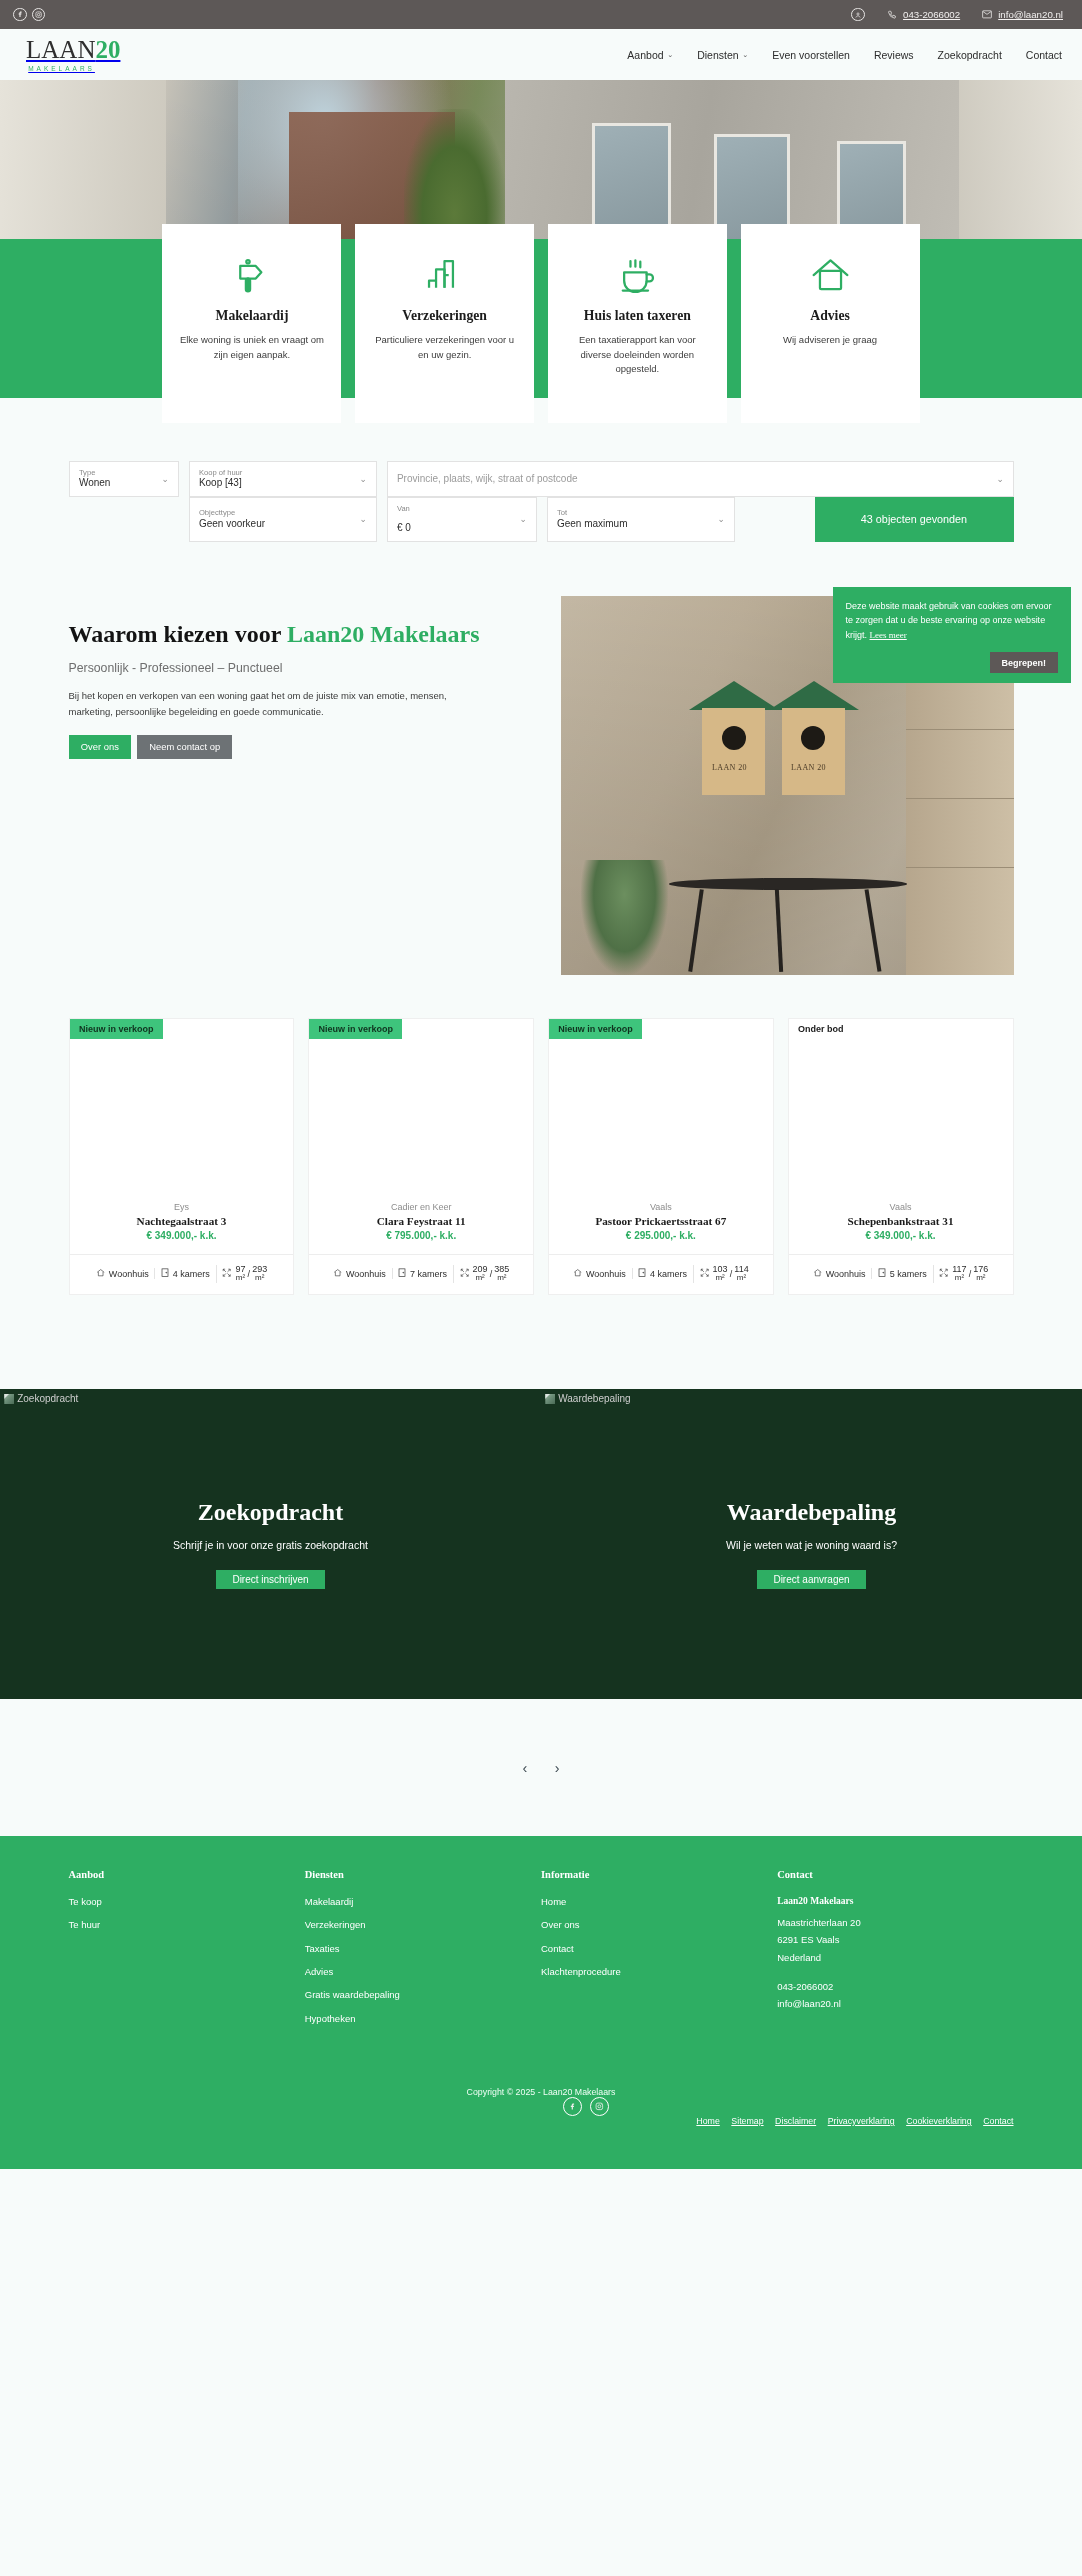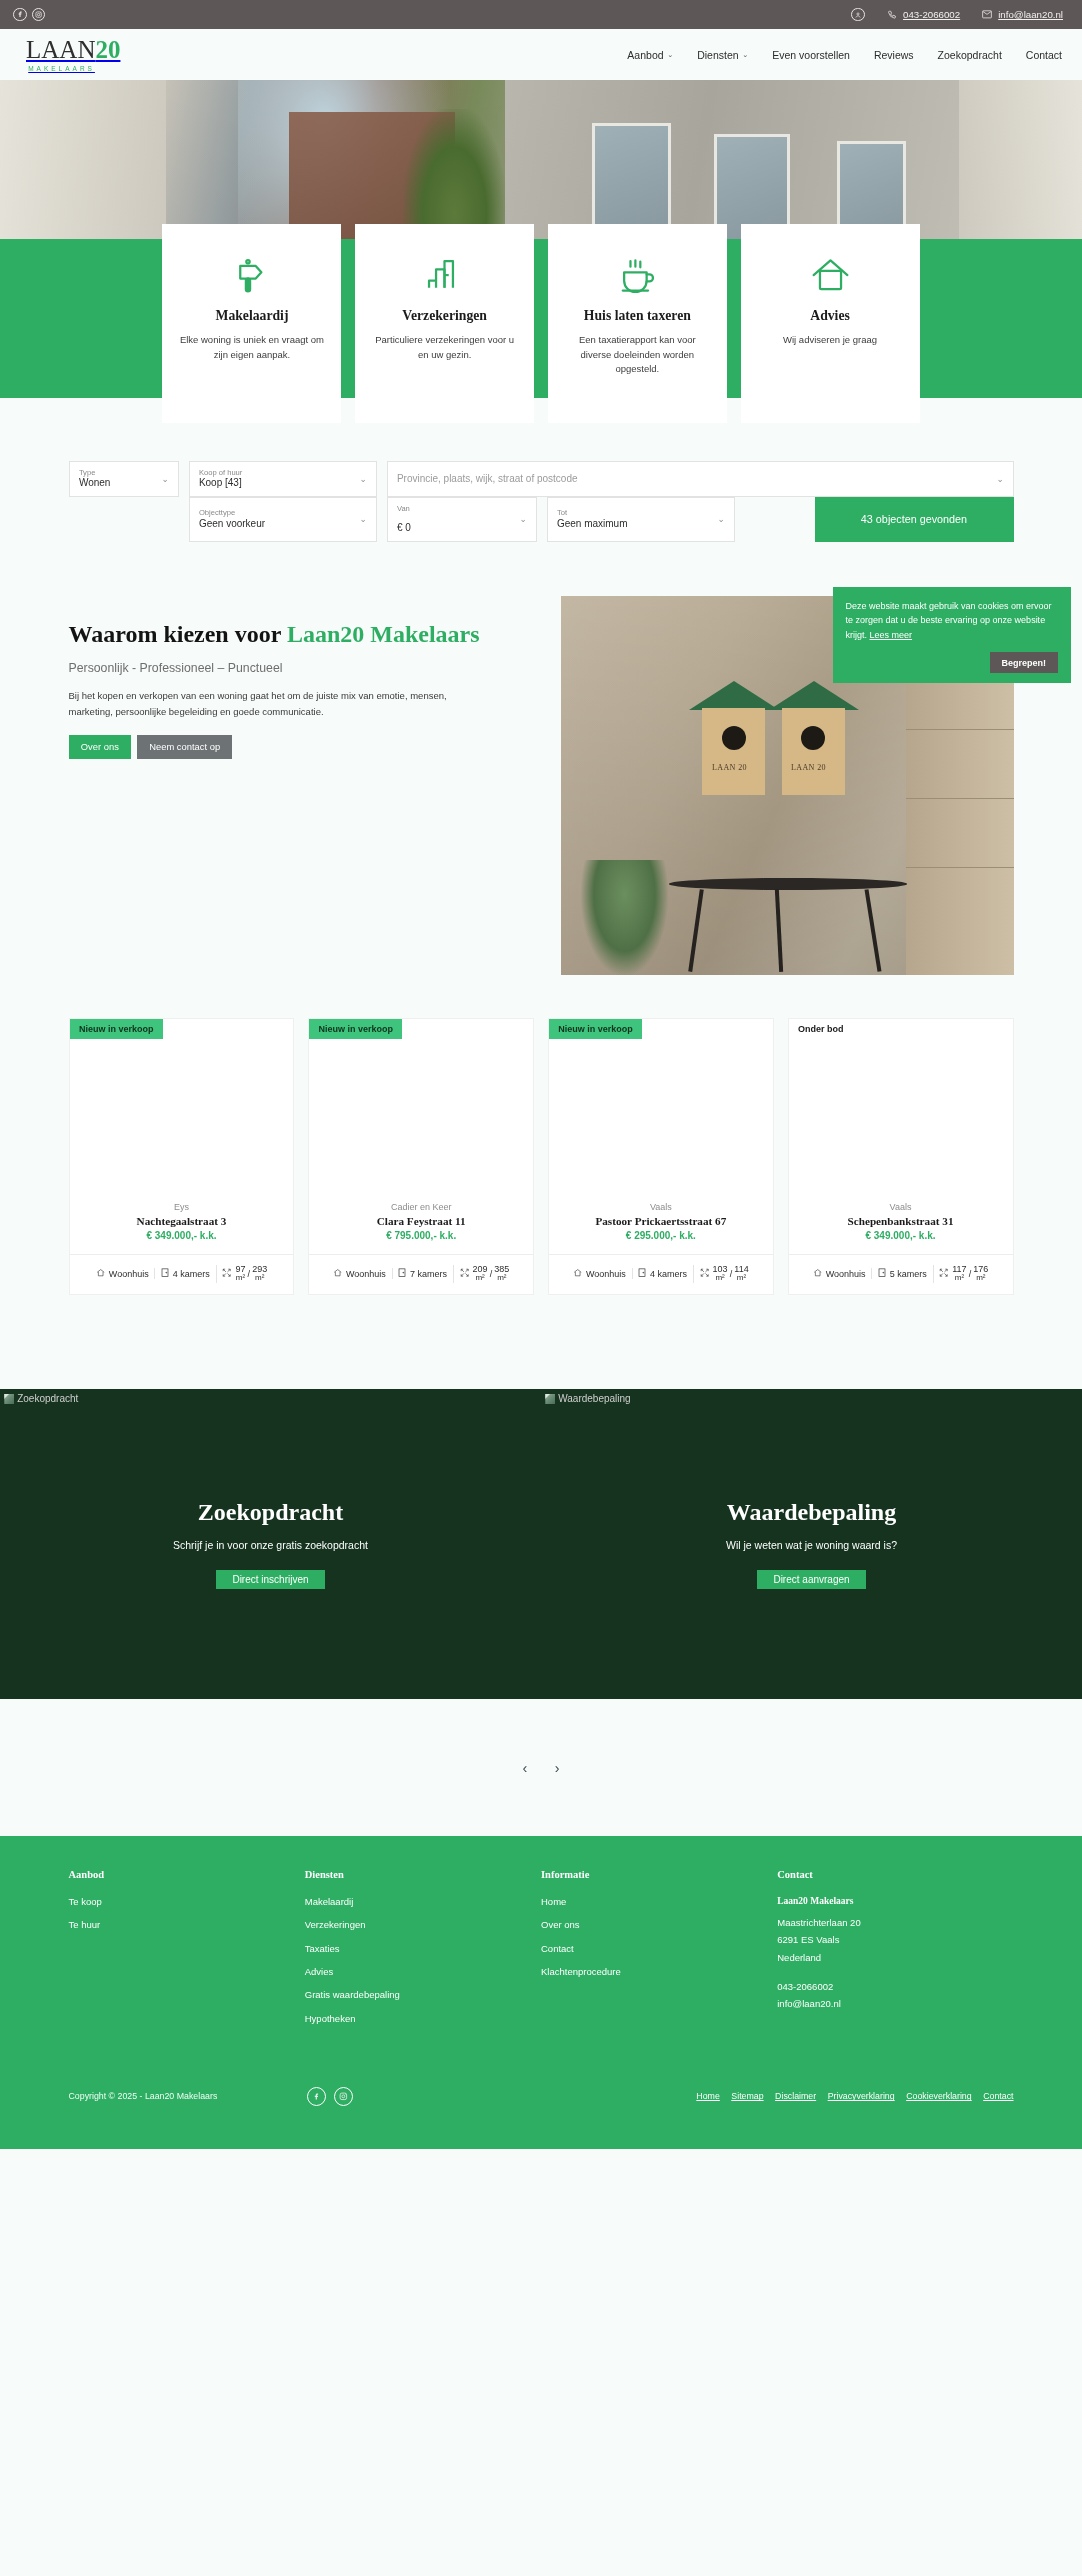--- a/index.html
+++ b/index.html
@@ -126,21 +126,21 @@
     font-family: "Liberation Sans", sans-serif;
   }
 
   
   .cookie {
     position: absolute; right: 11.5px; top: 587px;
     width: 238px; background: #2eae63; color: #fff;
     padding: 11.5px 13px 10px; z-index: 30;
   }
   .cookie p { font-size: 9px; line-height: 1.65; }
-  .cookie a { color: #fff; text-decoration: underline; }
+  .cookie a { color: #fff; text-decoration: underline; font-family: Liberation Serif, serif; }
   .cookie-btn {
     display: block; margin: 8.7px 0 0 auto;
     background: #5d5857; color: #fff; border: none;
     font-size: 9px; font-weight: bold; padding: 5.8px 11.5px; cursor: pointer;
     font-family: "Liberation Sans", sans-serif;
   }
 
   
   .search-wrap { background: #f7fbfa; padding: 38px 0 14.4px; position: relative; }
   .search-inner { width: 945px; margin: 0 auto; }
@@ -268,21 +268,21 @@
   .footer { background: #2eae63; color: #fff; padding: 33px 0 0; }
   .footer-cols { width: 945px; margin: 0 auto; display: flex; }
   .fcol { flex: 1; }
   .fcol h4 { font-family:"Liberation Serif",serif; font-size: 10.5px; font-weight: 700; margin-bottom: 16px; }
   .fcol a { display: block; color: #fff; text-decoration: none; font-size: 9.5px; margin-bottom: 12.3px; }
   .fcol .ftxt { font-size: 9.5px; margin-bottom: 2.9px; line-height: 1.55; }
   .fcol .fstrong { font-family:"Liberation Serif",serif; font-weight: 700; font-size: 9.5px; margin-bottom: 9.4px; }
   .fcol .gap { height: 11.5px; }
   .footer-bottom {
     width: 945px; margin: 51px auto 0; padding-bottom: 43px;
-    display: flex; align-items: center;
+    display: flex; align-items: center; flex-direction: column;
   }
   .copy { font-size: 8.8px; color: #f0fff6; }
   .fsocial { display: flex; gap: 8px; margin-left: 90px; }
   .fsocial .circ-icon { width: 19px; height: 19px; border-color: #fff; }
   .flinks { margin-left: auto; display: flex; gap: 11.5px; }
   .flinks a { color: #fff; font-size: 8.8px; text-decoration: underline; }
 </style>
 </head>
 <body>
 

